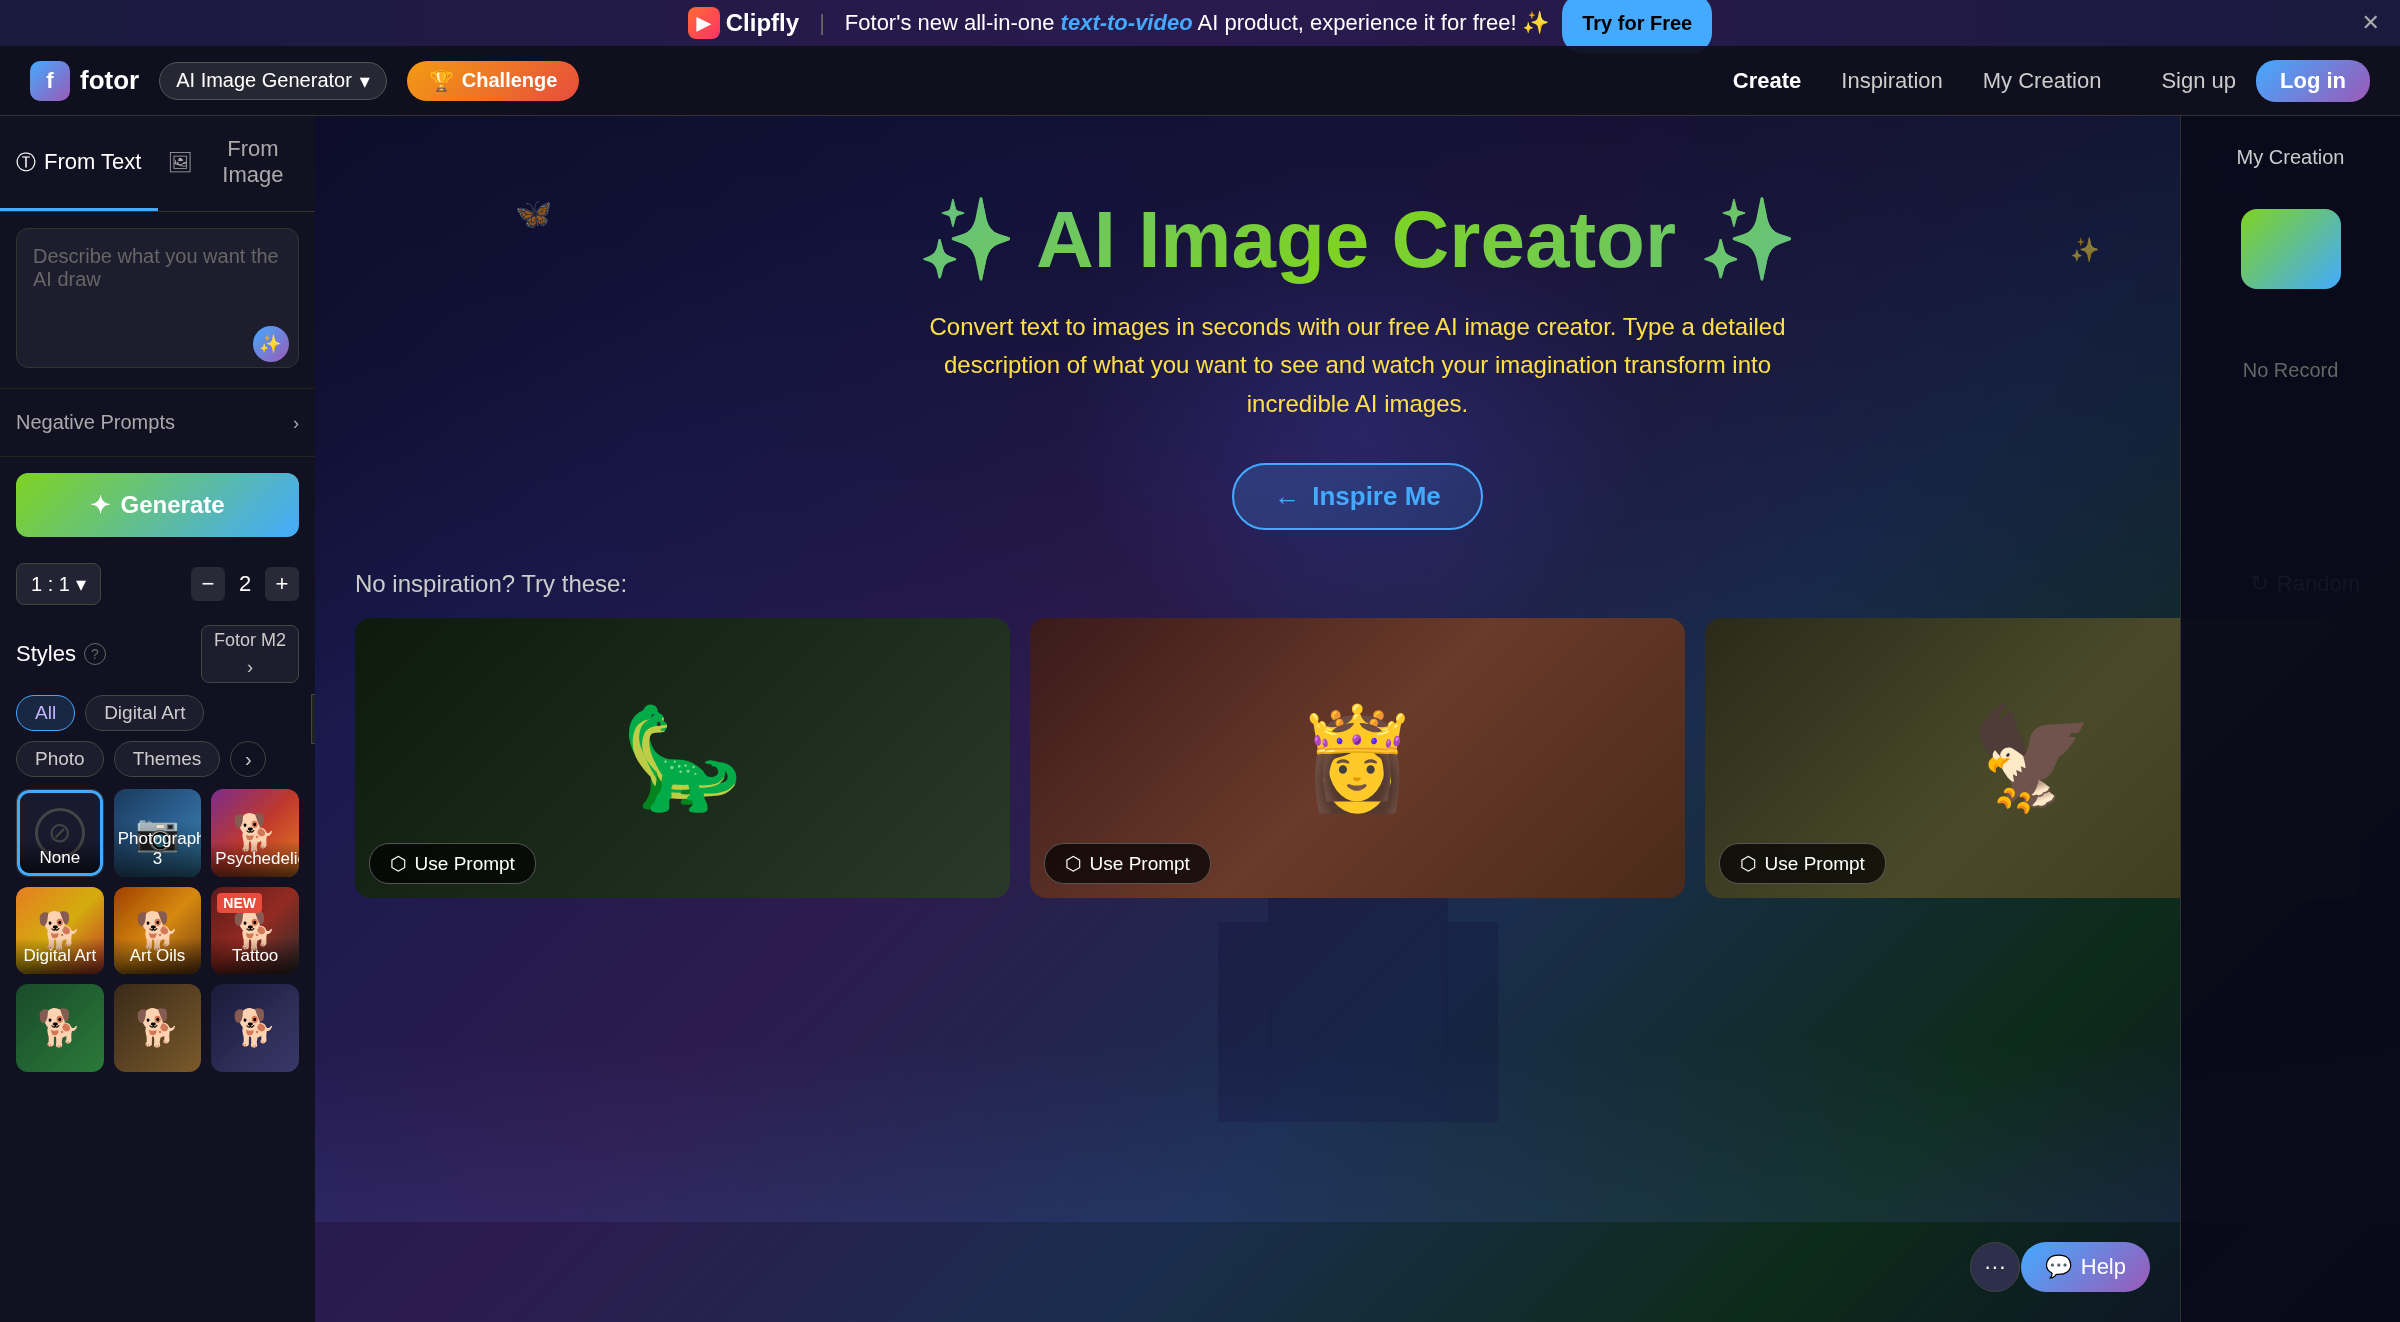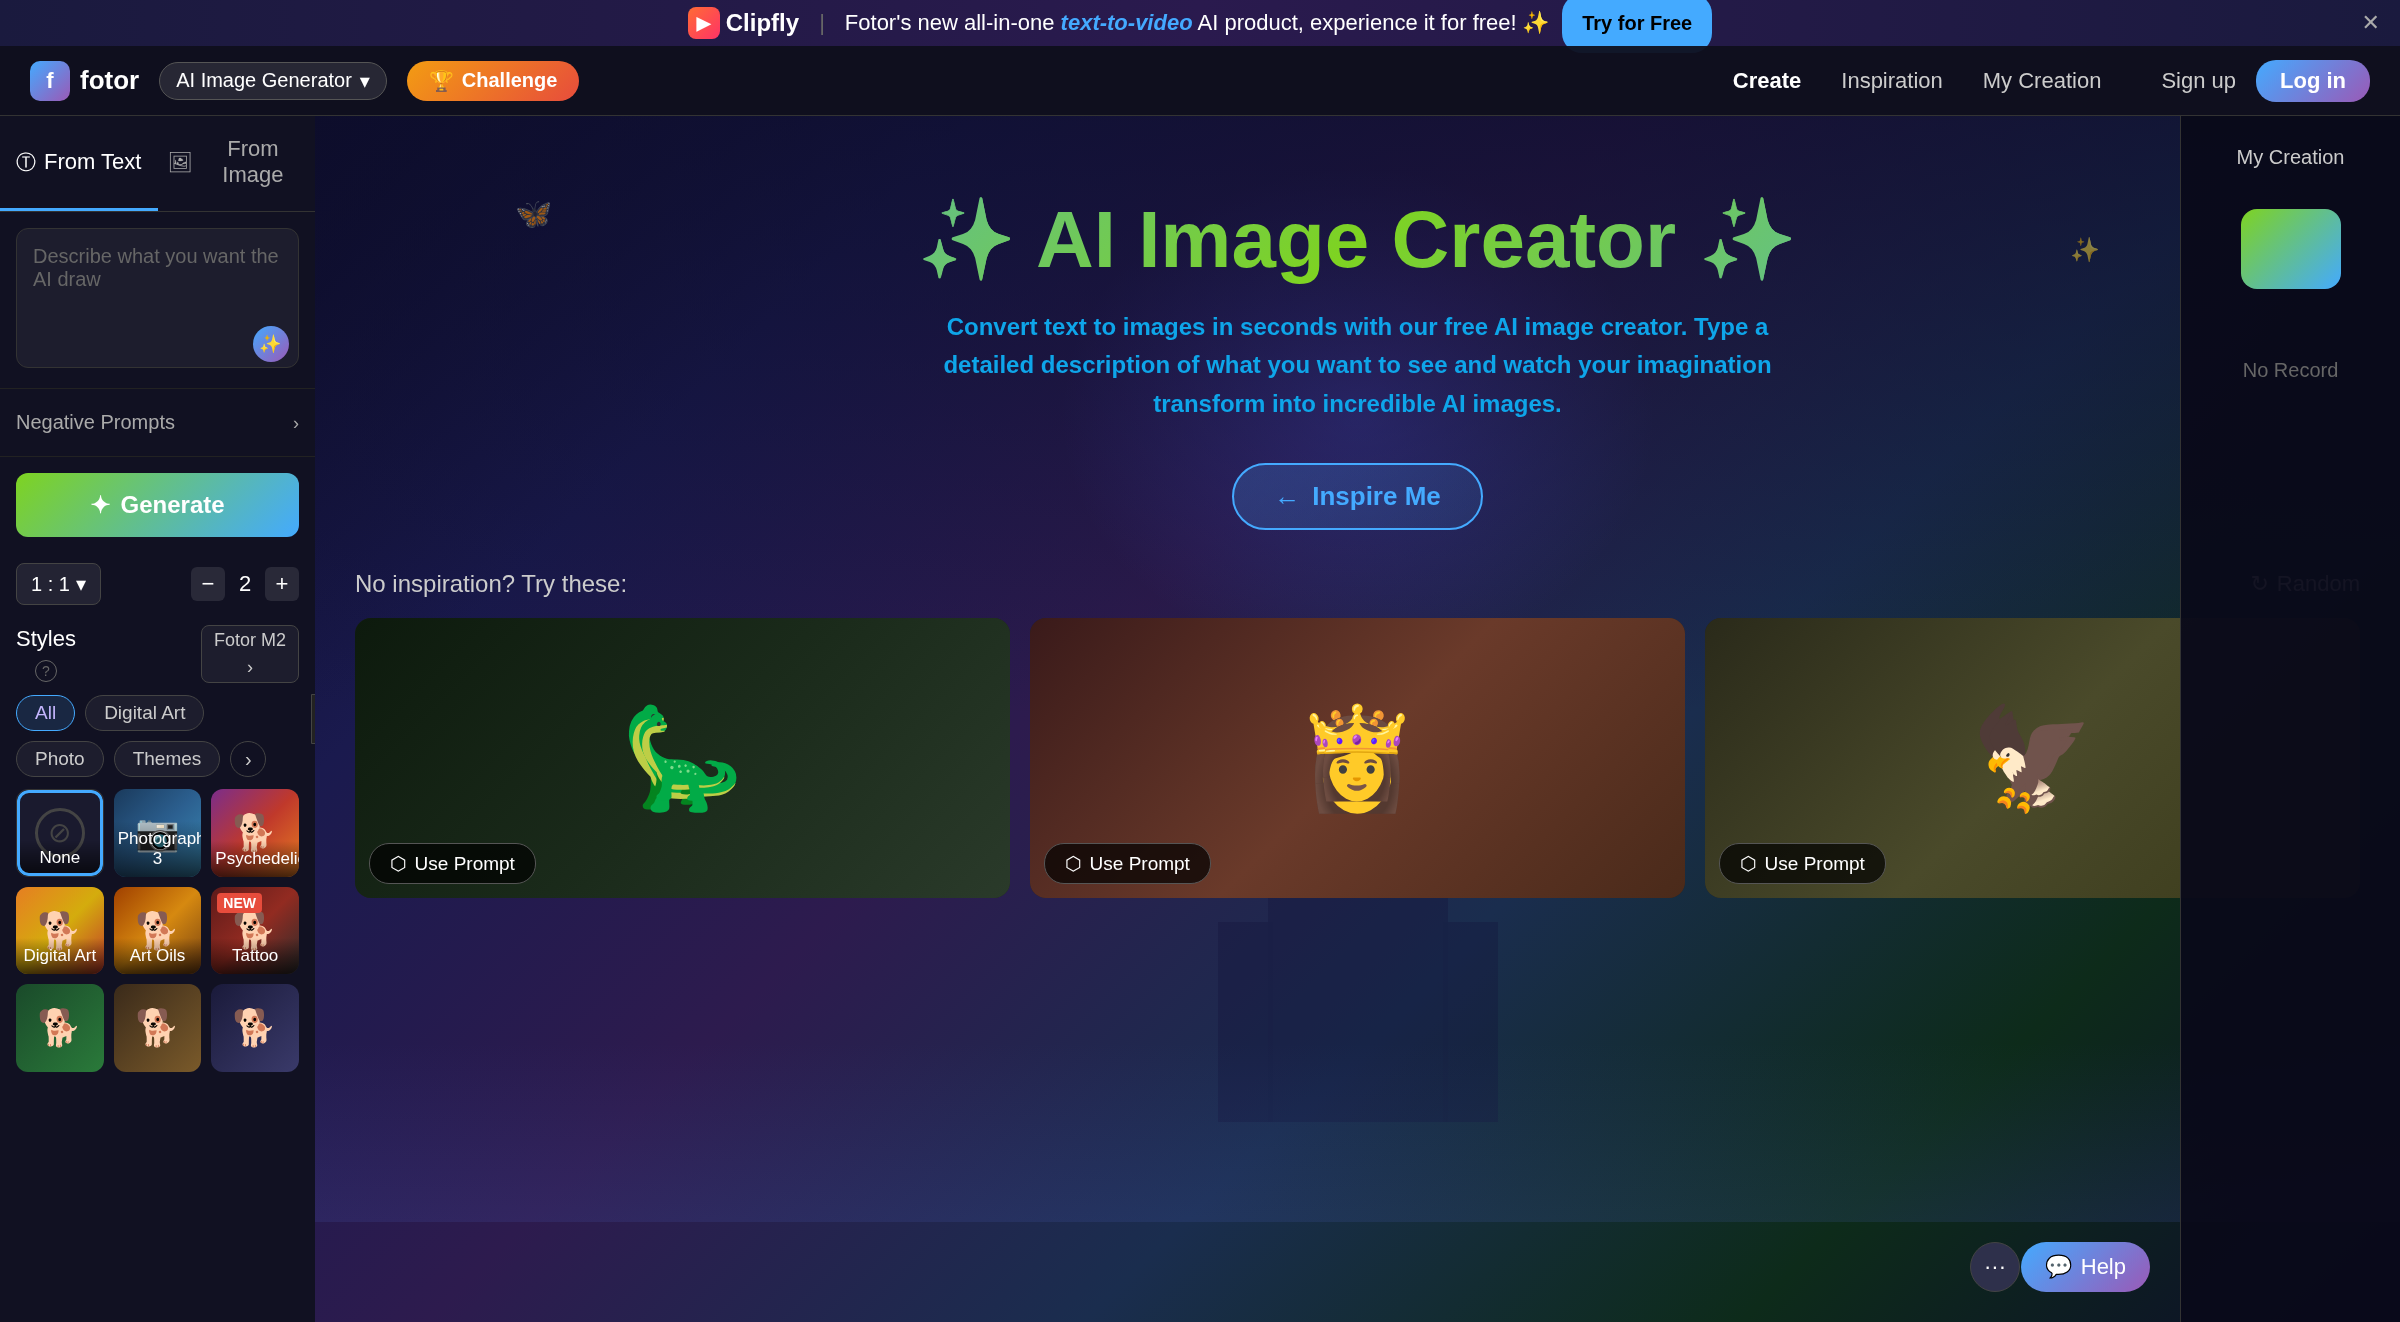--- a/index.html
+++ b/index.html
@@ -319,21 +319,20 @@
       align-items: center;
       justify-content: space-between;
       margin-bottom: 12px;
     }
     .styles-label {
       font-size: 22px;
       color: #fff;
       display: flex;
       align-items: center;
       gap: 8px;
-      flex-direction: column;
     }
     .styles-label .help-icon {
       width: 22px;
       height: 22px;
       border: 1px solid #666;
       border-radius: 50%;
       display: flex;
       align-items: center;
       justify-content: center;
       font-size: 14px;
@@ -529,25 +528,24 @@
       font-weight: 700;
       background: linear-gradient(135deg, #4af, #7ed321, #4af);
       -webkit-background-clip: text;
       -webkit-text-fill-color: transparent;
       background-clip: text;
       margin-bottom: 24px;
       line-height: 1.1;
     }
     .hero-subtitle {
       font-size: 24px;
-      color: #0ea5e9;
+      color: #fde047;
       max-width: 900px;
       margin: 0 auto 40px;
       line-height: 1.6;
-      font-weight: bold;
     }
     .inspire-btn {
       background: linear-gradient(135deg, rgba(74,170,255,0.2), rgba(74,170,255,0.1));
       border: 2px solid #4af;
       border-radius: 40px;
       padding: 16px 40px;
       font-size: 26px;
       font-weight: 600;
       color: #4af;
       cursor: pointer;

